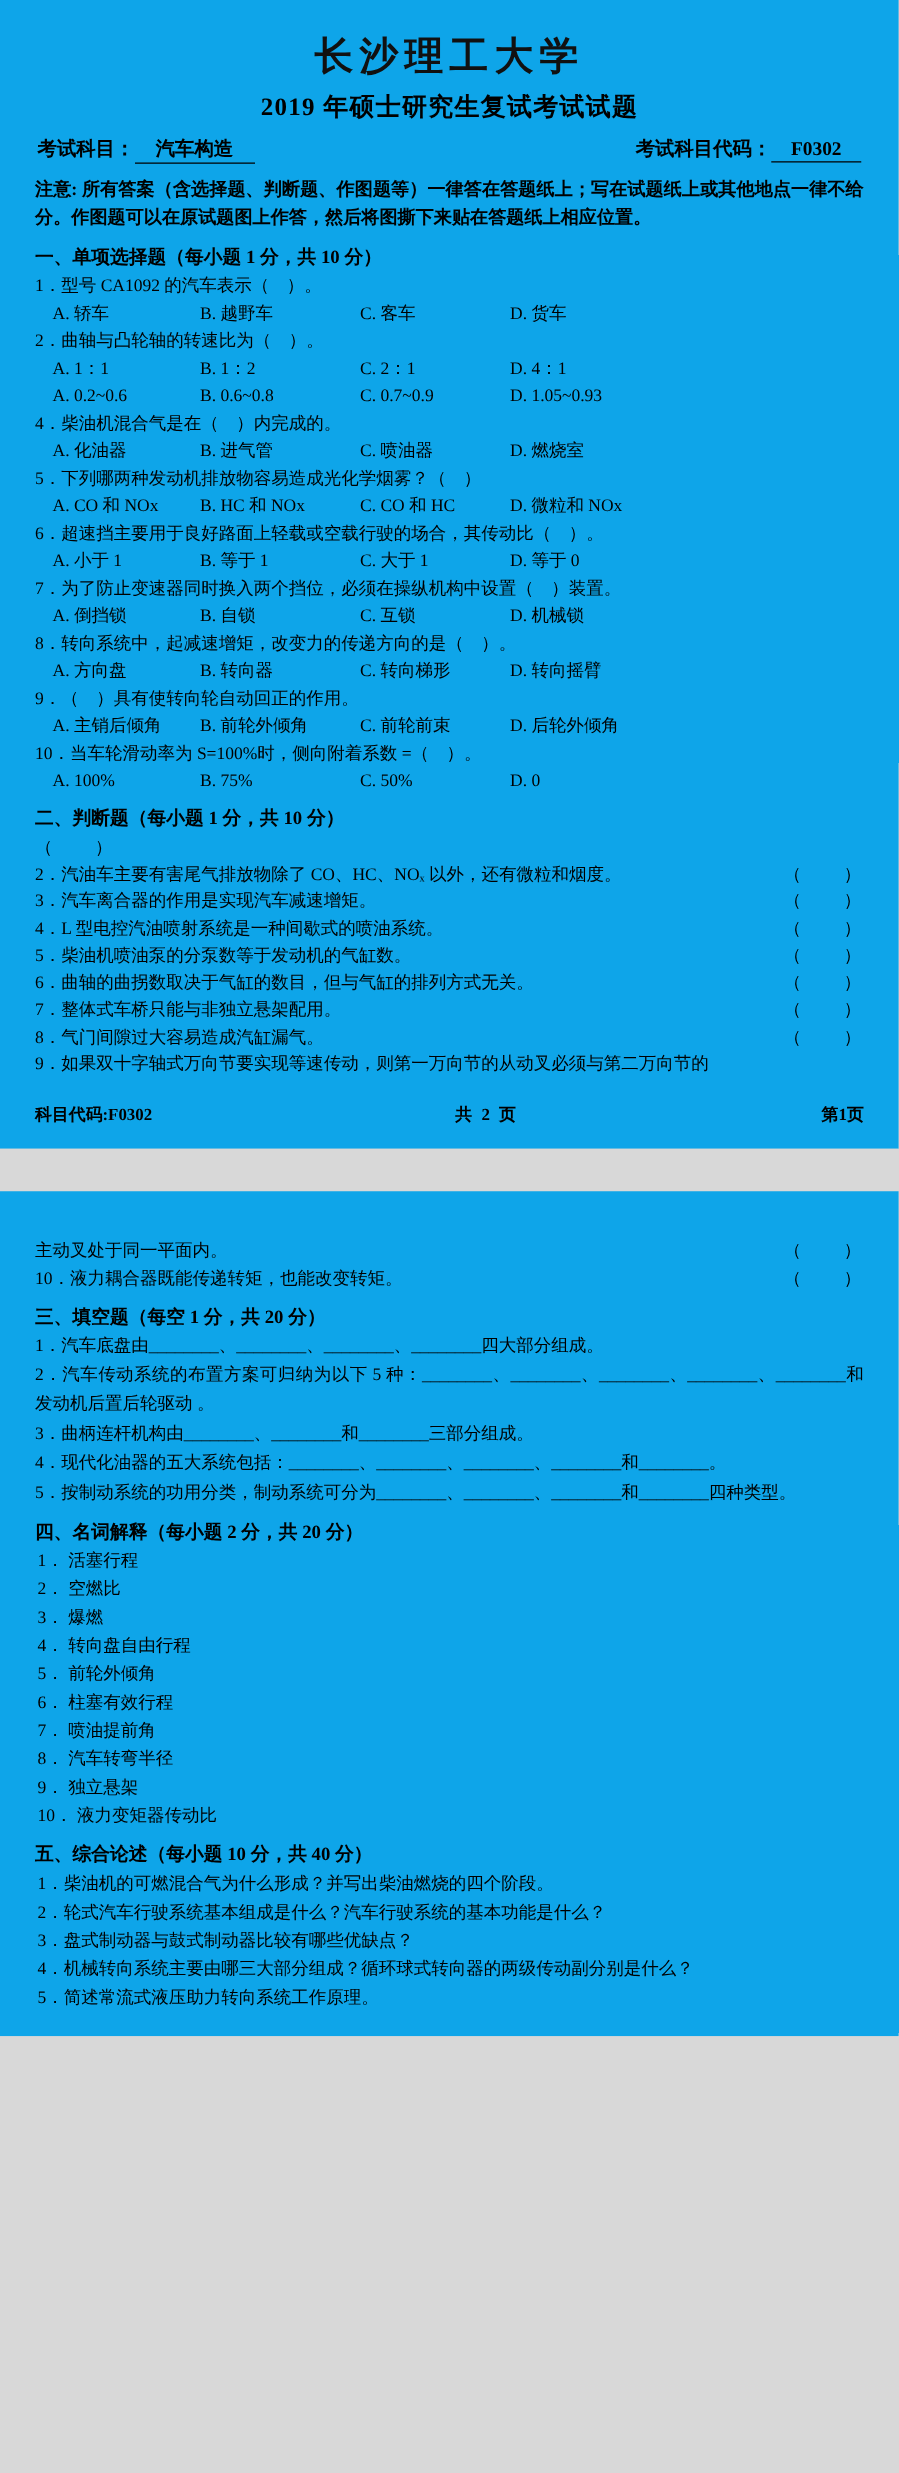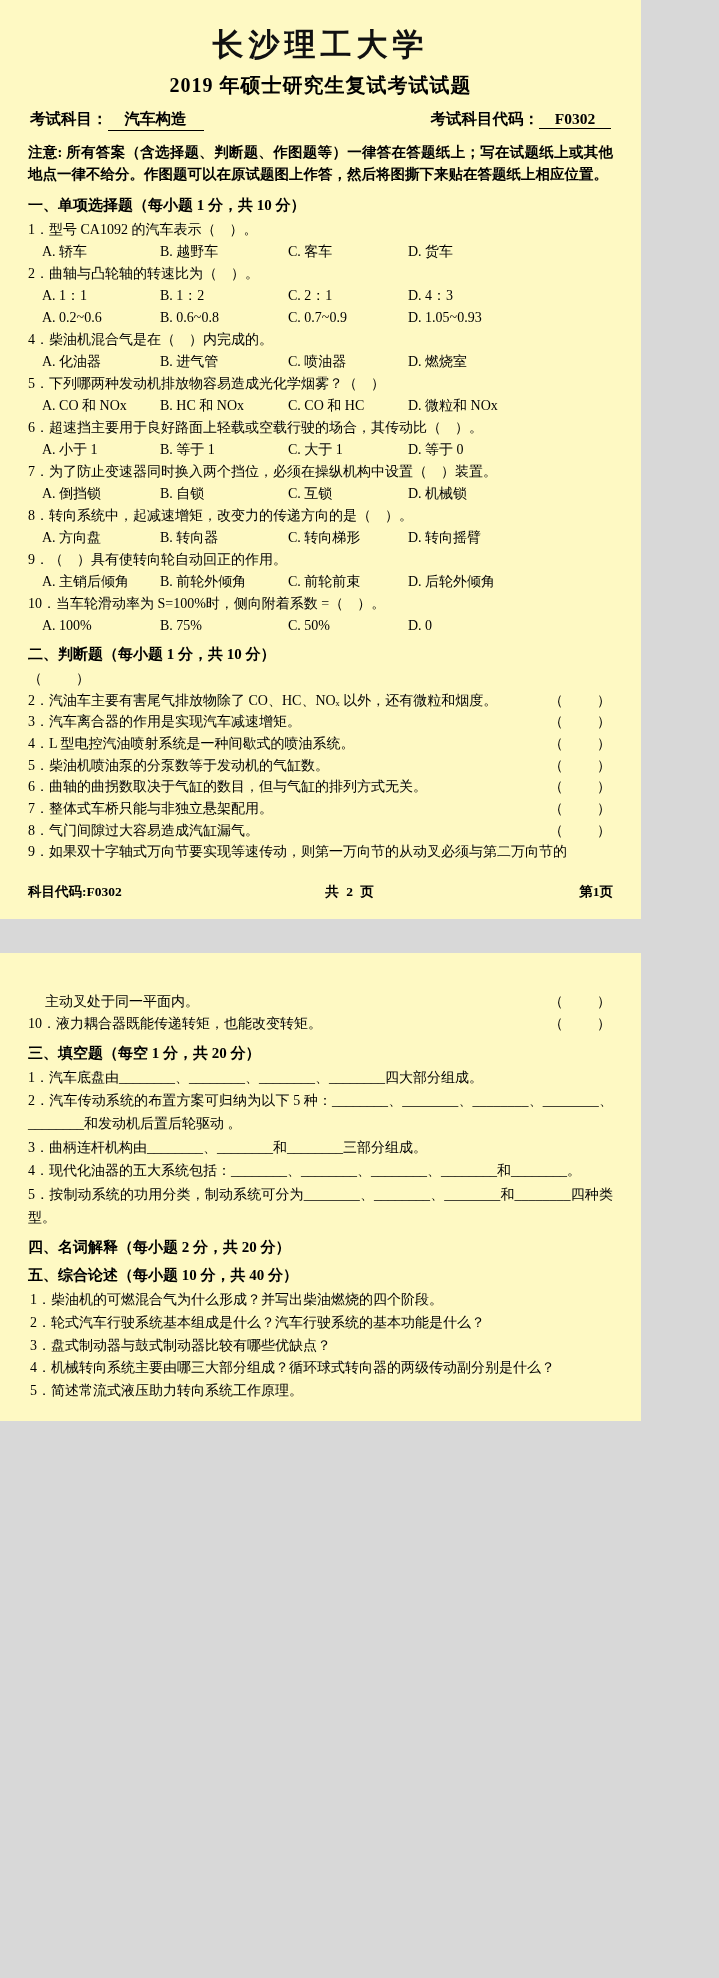--- a/index.html
+++ b/index.html
@@ -1,18 +1,18 @@
 <!DOCTYPE html>
 <html><head>
 <meta charset="utf-8">
 <style>
   html,body{margin:0;padding:0;background:#d8d8d8;}
   body{font-family:"Liberation Serif","DejaVu Serif",serif;}
   .page-wrap{width:719px;margin:0 auto;}
-  .sheet{background:#fef9c3;width:641px;box-sizing:border-box;padding:0;}
+  .sheet{background:#0ea5e9;width:719px;box-sizing:border-box;padding:0;}
   .gap{height:34px;background:#d8d8d8;}
   .inner{padding:14px 28px 18px 28px;}
   .univ{
     text-align:center;
     font-family:"DejaVu Serif",serif;
     font-size:31px;
     font-weight:bold;
     letter-spacing:5px;
     color:#111;
     padding-top:10px;
@@ -67,21 +67,21 @@
   .o4{width:auto;}
   .tf{
     font-size:14px;
     line-height:1.55;
     display:flex;
     justify-content:space-between;
     margin:0;
   }
   .tf .txt{padding-right:8px;}
   .tf .br{white-space:nowrap; letter-spacing:2px;}
-  .cont{font-size:14px;line-height:1.55;margin-left:17px;}
+  .cont{font-size:14px;line-height:1.55;margin-left:0;}
   .footer{
     display:flex;
     justify-content:space-between;
     font-size:13.5px;
     font-weight:bold;
     border-top:0;
     margin-top:14px;
     padding-top:6px;
   }
   .footer .mid{letter-spacing:2px;}
@@ -122,21 +122,21 @@
             <span class="o3">C. 客车</span>
             <span class="o4">D. 货车</span>
           </div>
         </div>
         <div>
           <div class="q">2．曲轴与凸轮轴的转速比为（　）。</div>
           <div class="opts">
             <span class="o1">A. 1：1</span>
             <span class="o2">B. 1：2</span>
             <span class="o3">C. 2：1</span>
-            <span class="o4">D. 4：3</span>
+            <span class="o4">D. 4：1</span>
           </div>
         </div>
         <div>
           <div class="opts">
             <span class="o1">A. 0.2~0.6</span>
             <span class="o2">B. 0.6~0.8</span>
             <span class="o3">C. 0.7~0.9</span>
             <span class="o4">D. 1.05~0.93</span>
           </div>
         </div>
@@ -271,20 +271,32 @@
       <div class="sec">三、填空题（每空 1 分，共 20 分）</div>
       <div>
         <div class="fillq">1．汽车底盘由________、________、________、________四大部分组成。</div>
         <div class="fillq">2．汽车传动系统的布置方案可归纳为以下 5 种：________、________、________、________、________和发动机后置后轮驱动 。</div>
         <div class="fillq">3．曲柄连杆机构由________、________和________三部分组成。</div>
         <div class="fillq">4．现代化油器的五大系统包括：________、________、________、________和________。</div>
         <div class="fillq">5．按制动系统的功用分类，制动系统可分为________、________、________和________四种类型。</div>
       </div>
 
       <div class="sec">四、名词解释（每小题 2 分，共 20 分）</div>
+      <div class="list">
+        <div class="it">1． 活塞行程</div>
+        <div class="it">2． 空燃比</div>
+        <div class="it">3． 爆燃</div>
+        <div class="it">4． 转向盘自由行程</div>
+        <div class="it">5． 前轮外倾角</div>
+        <div class="it">6． 柱塞有效行程</div>
+        <div class="it">7． 喷油提前角</div>
+        <div class="it">8． 汽车转弯半径</div>
+        <div class="it">9． 独立悬架</div>
+        <div class="it">10． 液力变矩器传动比</div>
+      </div>
 
       <div class="sec">五、综合论述（每小题 10 分，共 40 分）</div>
       <div class="list">
         <div class="it">1．柴油机的可燃混合气为什么形成？并写出柴油燃烧的四个阶段。</div>
         <div class="it">2．轮式汽车行驶系统基本组成是什么？汽车行驶系统的基本功能是什么？</div>
         <div class="it">3．盘式制动器与鼓式制动器比较有哪些优缺点？</div>
         <div class="it">4．机械转向系统主要由哪三大部分组成？循环球式转向器的两级传动副分别是什么？</div>
         <div class="it">5．简述常流式液压助力转向系统工作原理。</div>
       </div>
     </div>

